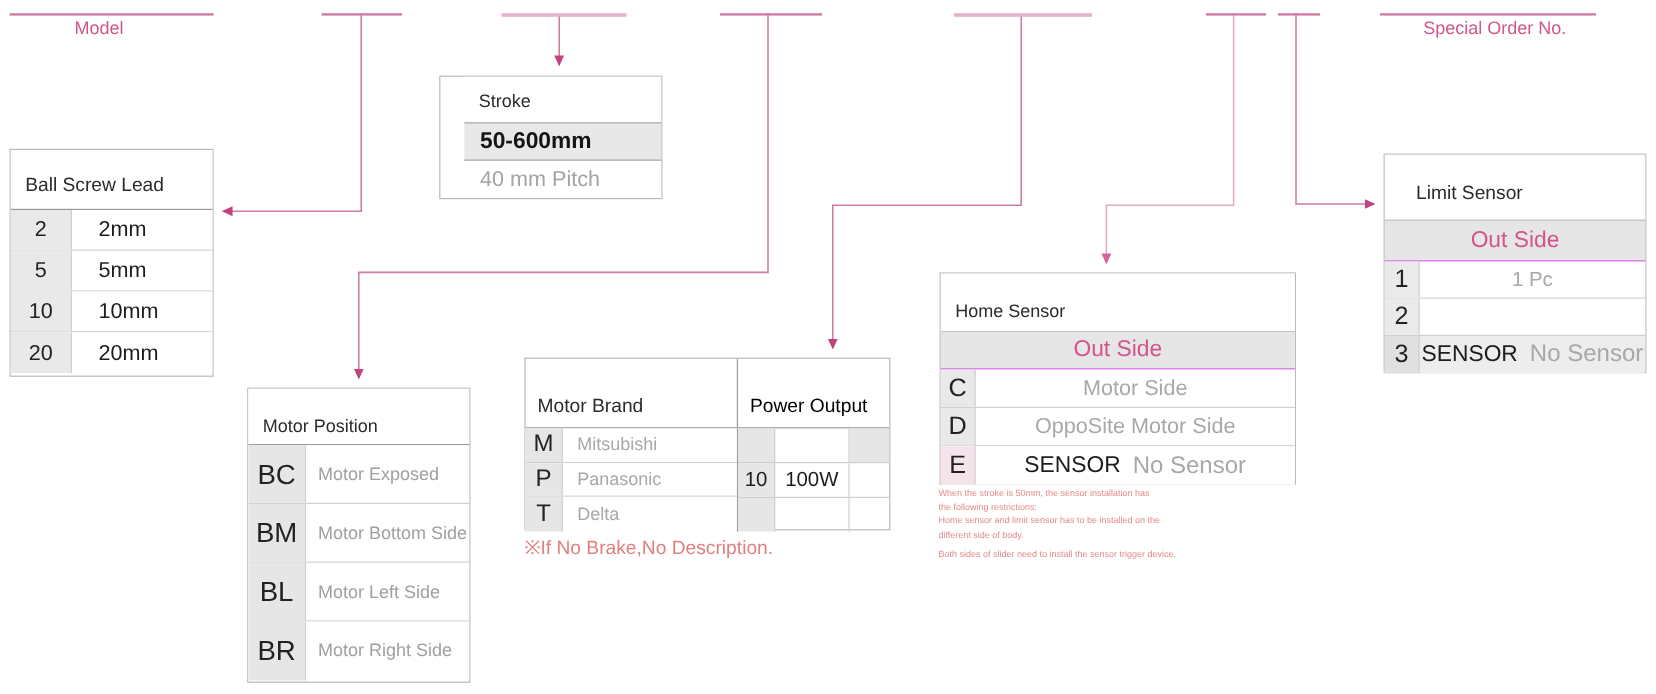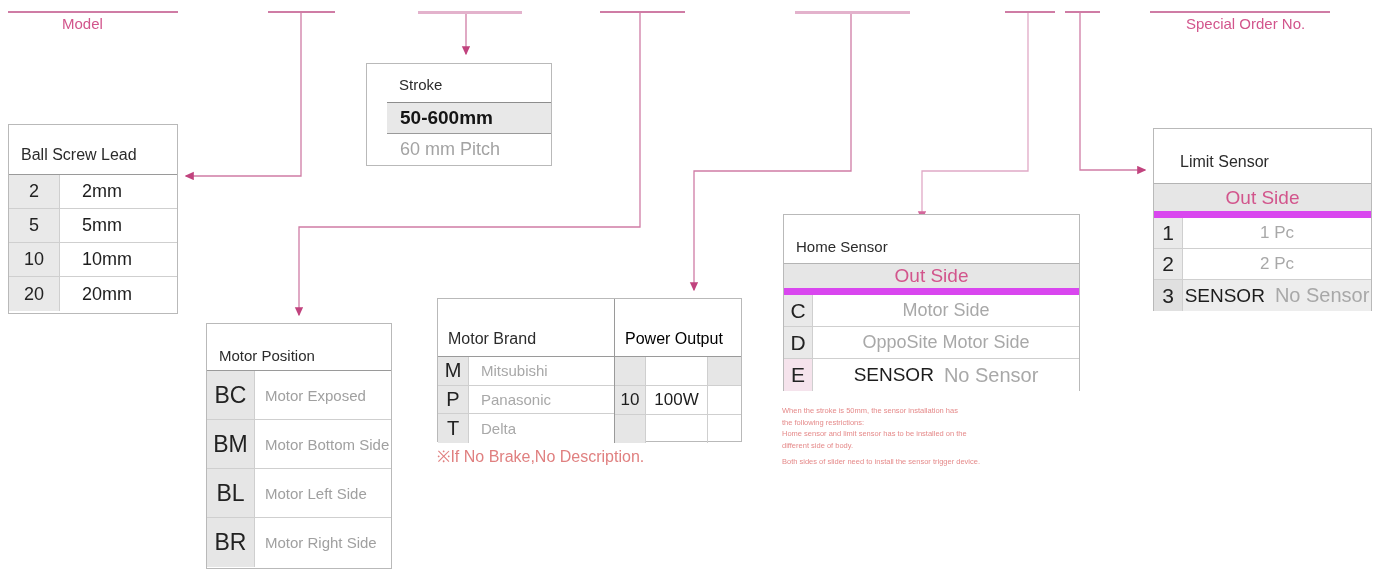--- a/index.html
+++ b/index.html
@@ -134,30 +134,30 @@
     display: flex; align-items: center; justify-content: center;
     font-size: 17px; color: #1d1d1d;
   }
   .pw-c:last-child { border-right: none; }
   .pw-c.c0 { width: 31px; }
   .pw-c.c1 { width: 62px; }
   .pw-c.c2 { flex: 1; }
   .pw-c.shade { background: #e6e6e6; }
 
   
-  #homesensor { left: 783px; top: 214px; width: 297px; height: 177px; }
+  #homesensor { left: 783px; top: 227px; width: 297px; height: 177px; }
   #homesensor .title { height: 49px; font-size: 15px; padding-bottom: 8px; padding-left: 12px; border-bottom: 1px solid #b4b4b4; }
   .outside-band {
     box-sizing: border-box;
     height: 31px;
     background: #e6e6e6;
     display: flex; align-items: center; justify-content: center;
     color: #d2558c;
     font-size: 19px;
-    border-bottom: 7px solid #d946ef;
+    border-bottom: 1px solid #d946ef;
   }
   #homesensor .row { height: 32px; }
   #homesensor .cell-key { width: 29px; font-size: 21px; background: #e9e9e9; }
   #homesensor .cell-val { justify-content: center; padding-left: 0; font-size: 18px; color: #a8a8a8; }
   #homesensor .row.last .cell-key { background: #f5e3ec; }
   #homesensor .row.last .cell-val { justify-content: center; }
   .sensor-strong { color: #1d1d1d; font-size: 19px; }
   .sensor-weak { color: #a8a8a8; font-size: 20px; margin-left: 10px; }
 
   
@@ -240,21 +240,21 @@
     </div>
     <div class="row">
       <div class="cell-key">20</div>
       <div class="cell-val">20mm</div>
     </div>
   </div>
 
   <div class="card" id="stroke">
     <div class="title">Stroke</div>
     <div class="row r-hi">50-600mm</div>
-    <div class="row r-lo">60 mm Pitch</div>
+    <div class="row r-lo">40 mm Pitch</div>
   </div>
 
   <div class="card" id="motorpos">
     <div class="title">Motor Position</div>
     <div class="row">
       <div class="cell-key">BC</div>
       <div class="cell-val">Motor Exposed</div>
     </div>
     <div class="row">
       <div class="cell-key">BM</div>
@@ -342,21 +342,20 @@
 
   <div class="card" id="limitsensor">
     <div class="title">Limit Sensor</div>
     <div class="outside-band">Out Side</div>
     <div class="row">
       <div class="cell-key">1</div>
       <div class="cell-val">1 Pc</div>
     </div>
     <div class="row">
       <div class="cell-key">2</div>
-      <div class="cell-val">2 Pc</div>
     </div>
     <div class="row last">
       <div class="cell-key">3</div>
       <div class="cell-val">
         <span class="sensor-strong">SENSOR</span>
         <span class="sensor-weak">No Sensor</span>
       </div>
     </div>
   </div>
 

